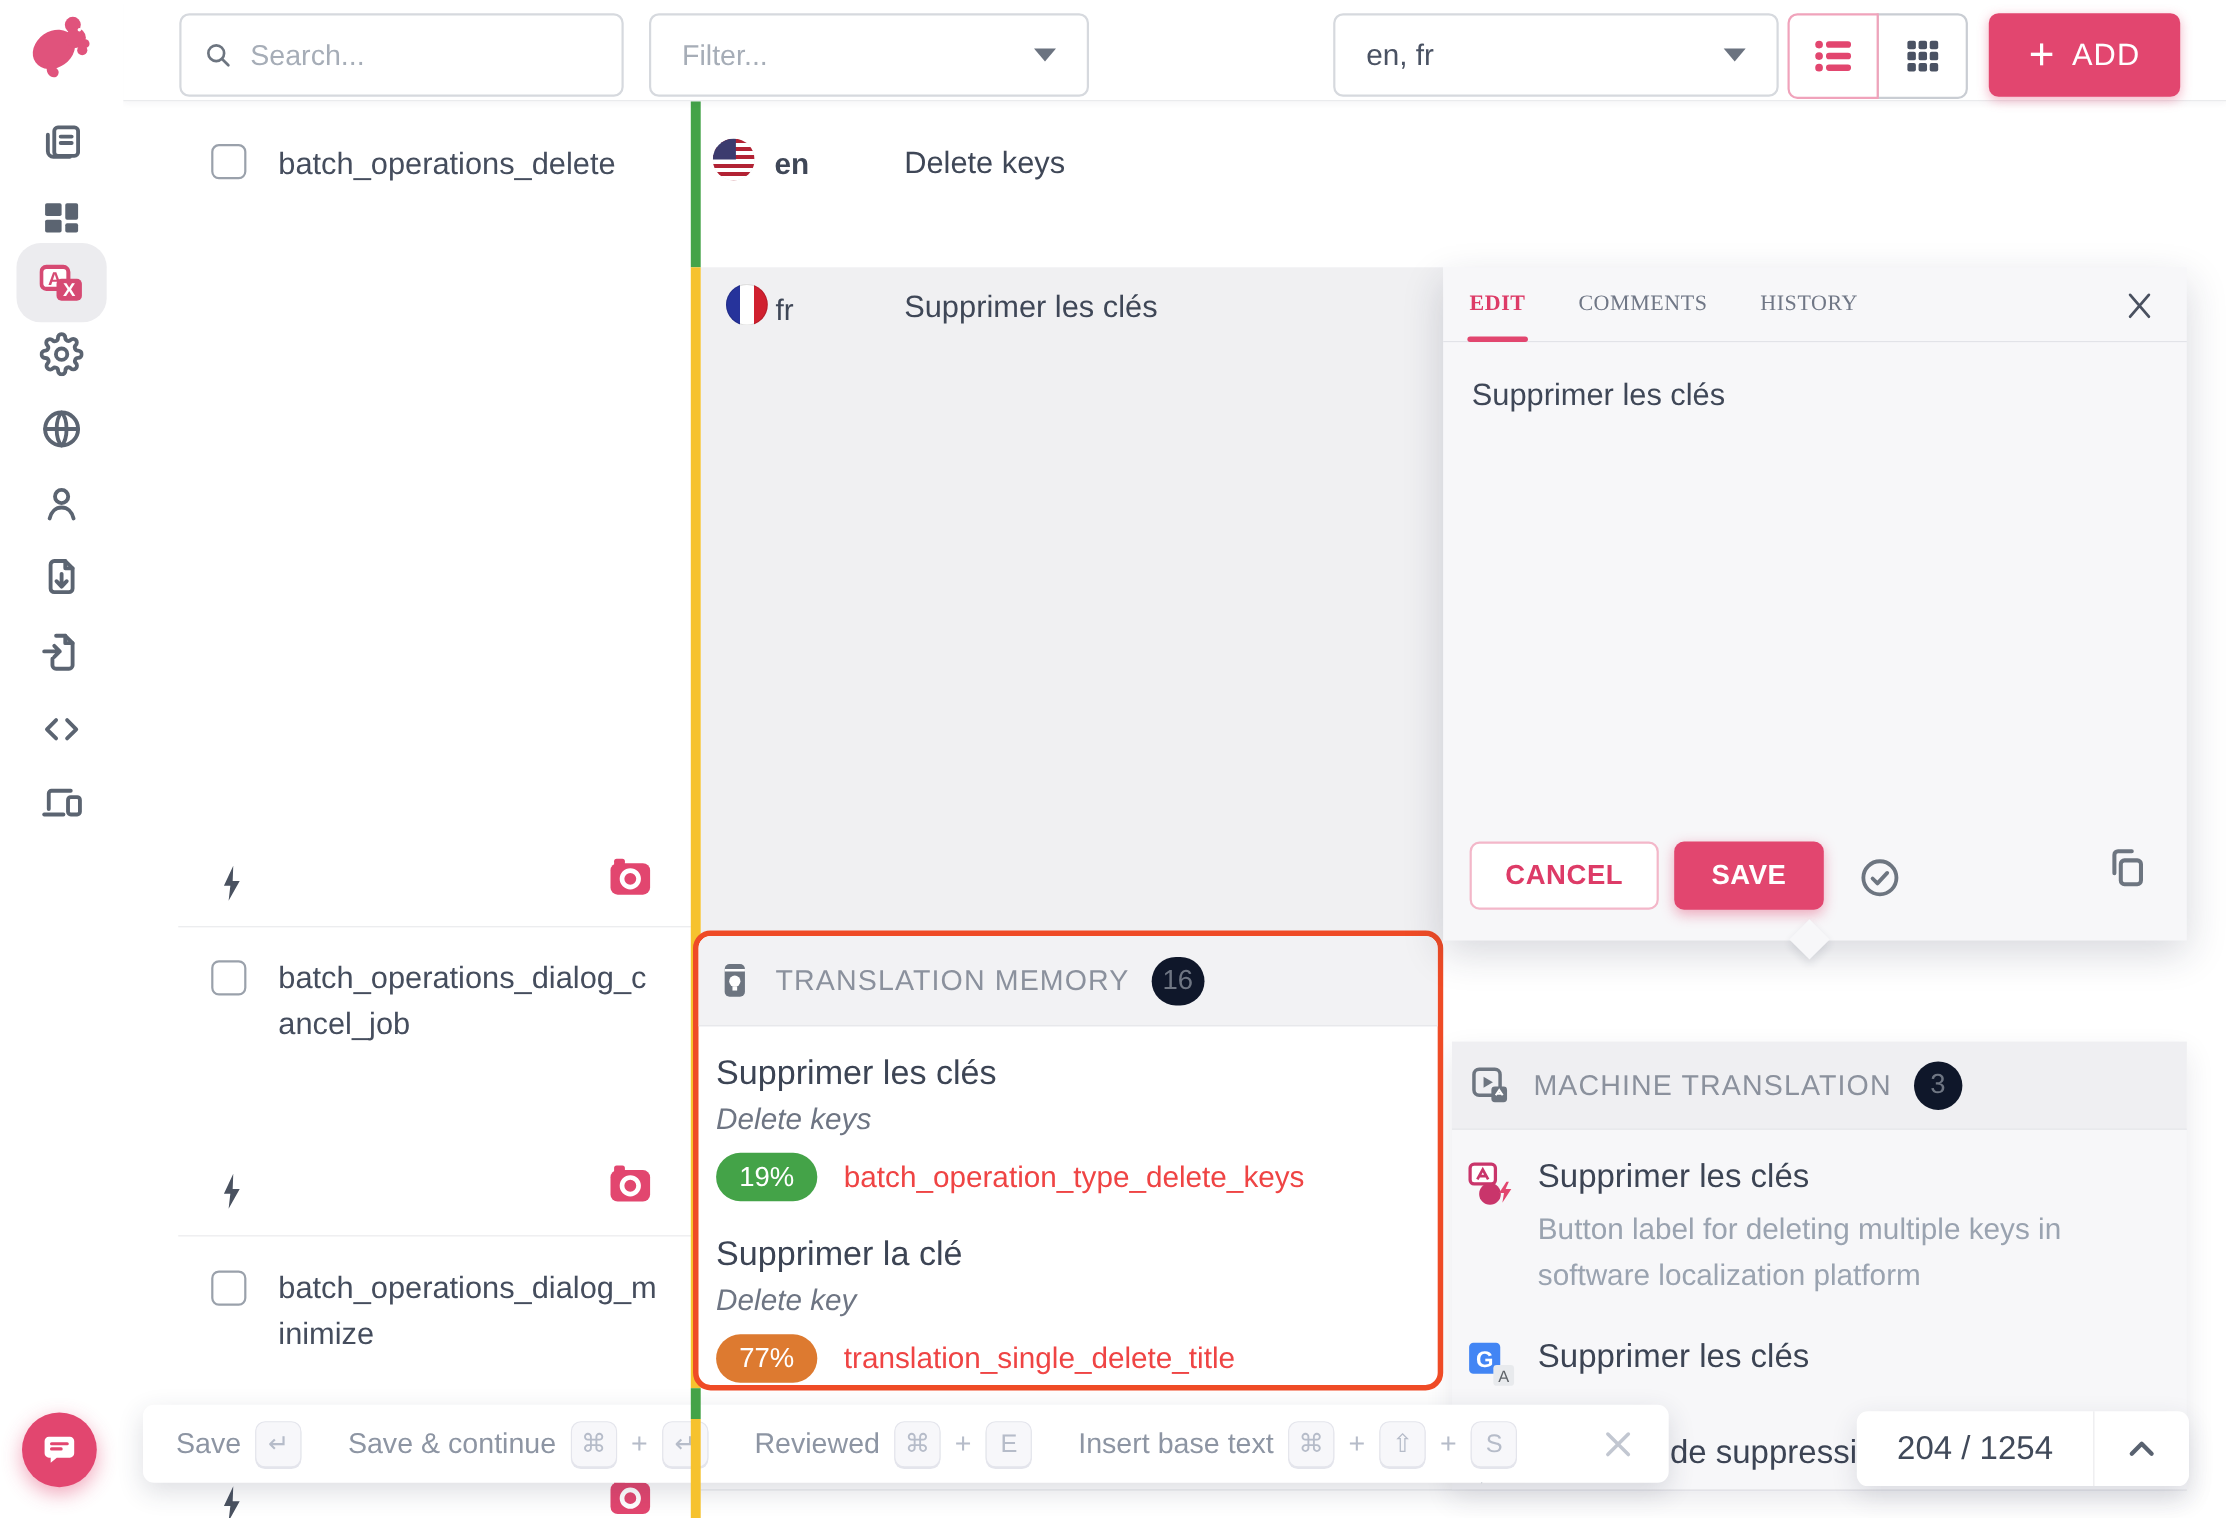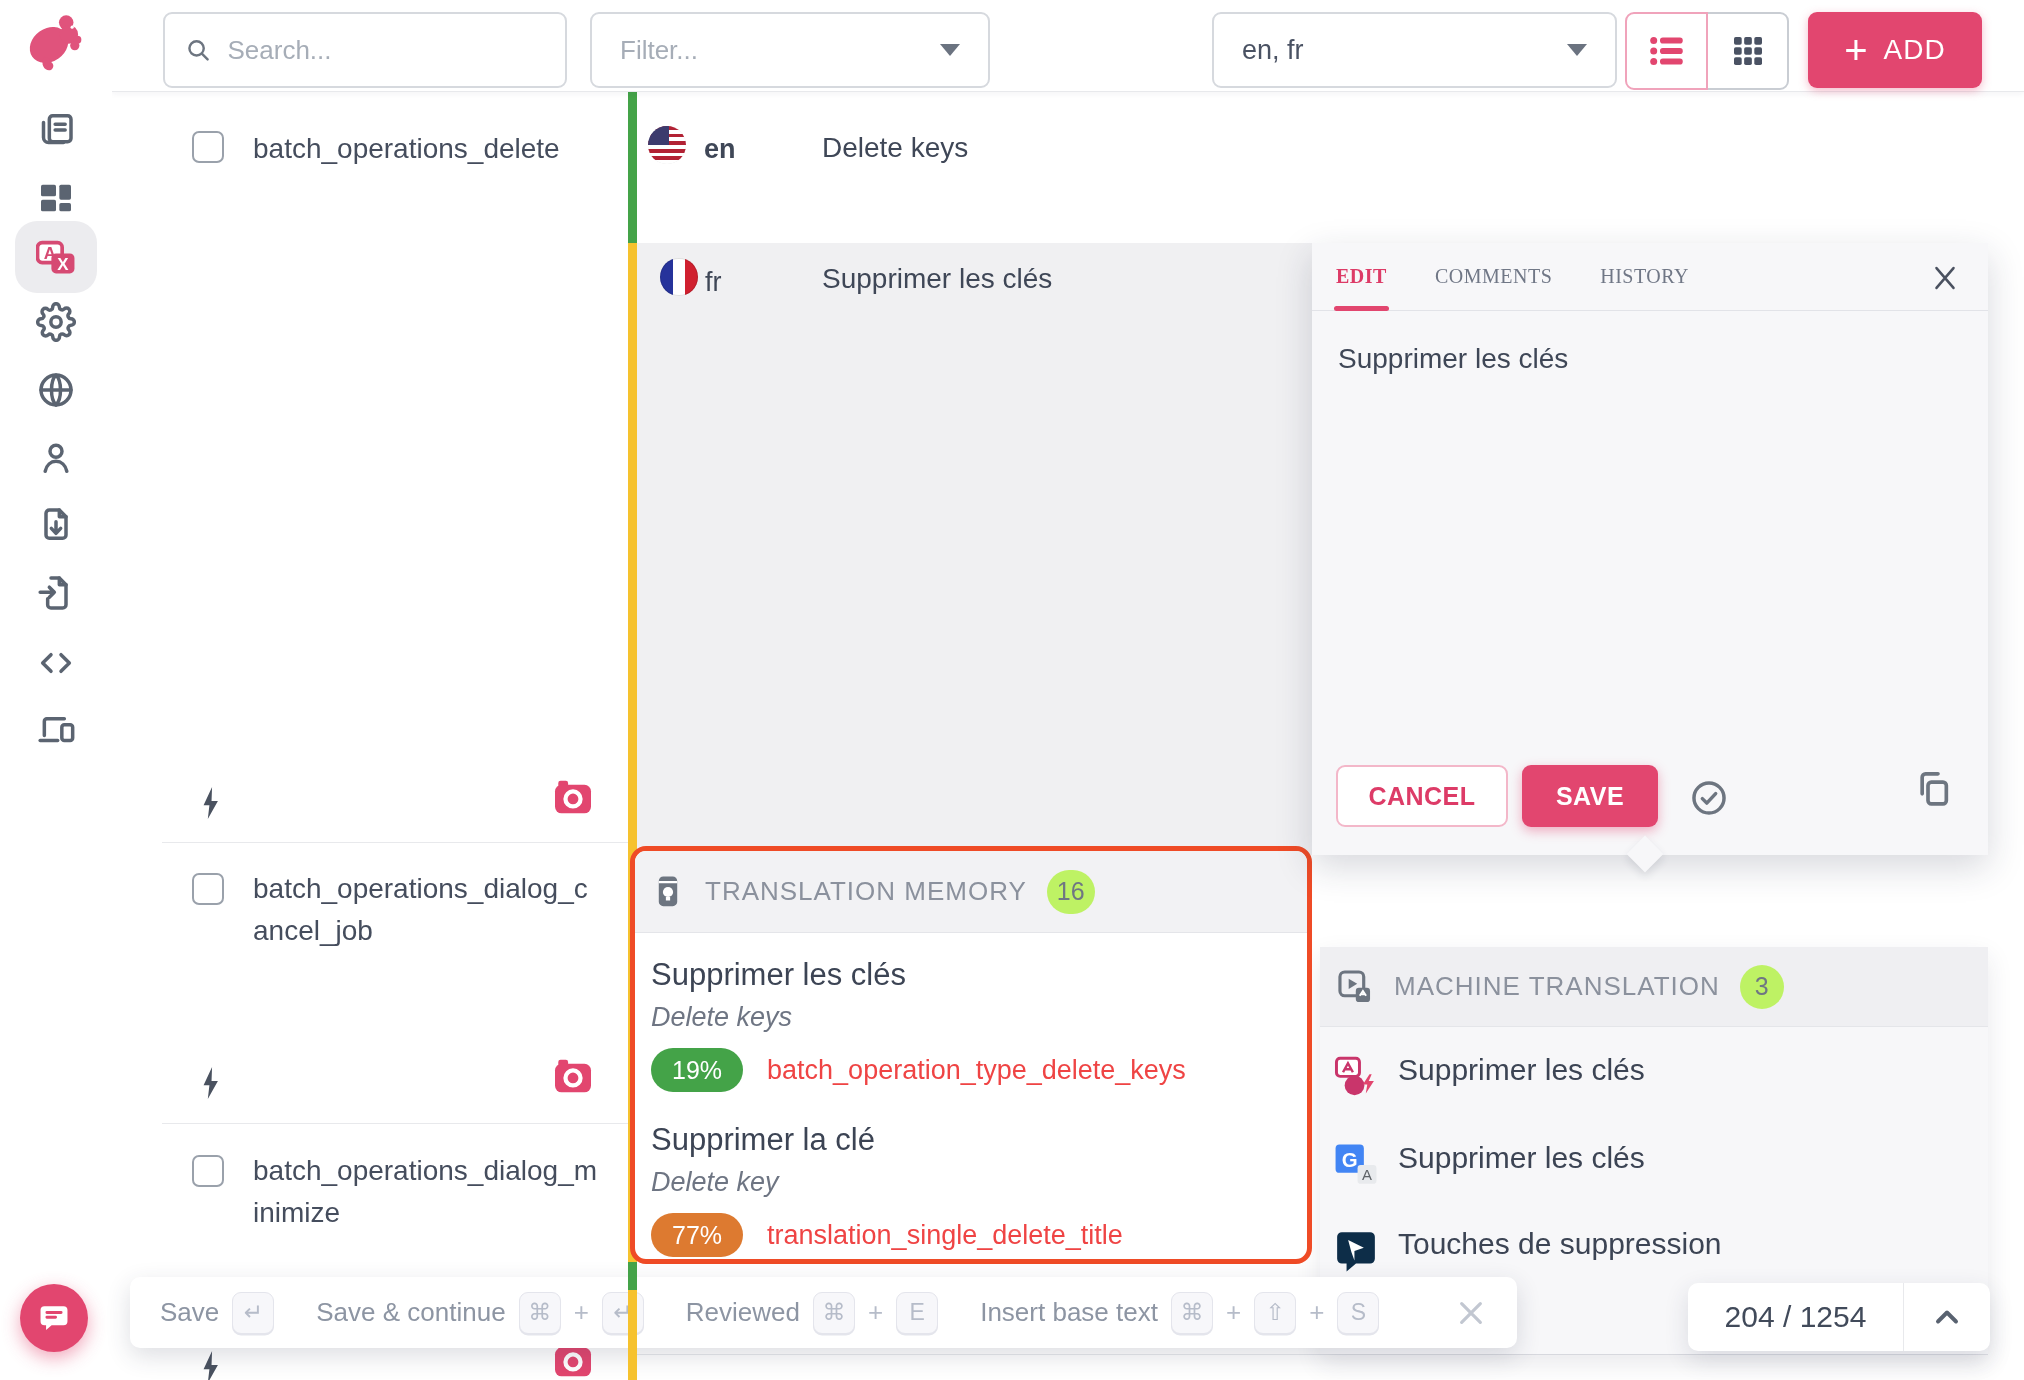--- a/index.html
+++ b/index.html
@@ -67,21 +67,21 @@
   .btn-cancel{position:absolute; left:24px; top:522px; width:172px; height:62px; background:#fff; border:2px solid #f3b7c9; color:var(--brand-dark);}
   .btn-save{position:absolute; left:210px; top:522px; width:136px; height:62px; background:var(--brand); border:none; color:#fff; box-shadow:0 4px 12px rgba(224,60,105,.4);}
   .ic-btn{position:absolute; cursor:pointer;}
   .panel-caret{position:absolute; left:320px; top:598px; width:26px; height:26px; background:#f7f7f9; transform:rotate(45deg); box-shadow:3px 3px 8px rgba(35,40,65,.12); z-index:26;}
 
   
   .tmbox{position:absolute; left:630px; top:938px; width:682px; height:418px; background:#fff; border:5px solid var(--highlight); border-radius:16px; overflow:hidden; z-index:22;}
   .sect-head{display:flex; align-items:center; gap:20px; background:#f2f2f4; border-bottom:1px solid #e4e5e9; padding:0 14px 0 16px;}
   .tmbox .sect-head{height:82px;}
   .sect-title{font-size:26px; color:#8b919d; letter-spacing:1px;}
-  .badge{min-width:44px; height:44px; border-radius:22px; background:#bef264; color:#6f7683; font-size:25px; display:flex; align-items:center; justify-content:center; padding:0 10px;}
+  .badge{min-width:44px; height:44px; border-radius:22px; background:#0f172a; color:#6f7683; font-size:25px; display:flex; align-items:center; justify-content:center; padding:0 10px;}
   .tm-entries{padding:24px 16px 0 16px; display:flex; flex-direction:column; gap:30px;}
   .tm-entry{cursor:pointer;}
   .tm-text{font-size:31px; color:#3c4454;}
   .tm-src{font-size:27px; font-style:italic; color:#6e7583; margin-top:9px;}
   .tm-row{display:flex; align-items:center; gap:24px; margin-top:15px;}
   .pill{height:44px; border-radius:22px; padding:0 21px; color:#fff; font-size:25px; display:flex; align-items:center; justify-content:center;}
   .pill.green{background:var(--green);}
   .pill.orange{background:var(--orange);}
   .tm-key{font-size:27px; color:#ef4444;}
   .mtbox{position:absolute; left:1320px; top:947px; width:668px; height:407px; background:#f7f7f9; box-shadow:0 10px 24px rgba(35,40,65,.10); z-index:21;}
@@ -375,20 +375,21 @@
         <span class="mt-ico">
           <svg width="46" height="46" viewBox="0 0 28 28">
             <rect x="1.5" y="2" width="14" height="11" rx="2.2" fill="#fff" stroke="#c9356b" stroke-width="1.8"></rect>
             <path d="M5.5 10.5l3-5.5 3 5.5m-5-1.8h4" stroke="#c9356b" stroke-width="1.5" fill="none"></path>
             <circle cx="12.5" cy="18.5" r="6" fill="#c9356b"></circle>
             <path d="M23 12l-4.5 7h3l-1 6 5.5-8.5h-3.5L24.5 12z" fill="#e2466f" transform="scale(0.9) translate(1,1)"></path>
           </svg>
         </span>
         <div>
           <div class="mt-text">Supprimer les clés</div>
+          <div class="mt-desc">Button label for deleting multiple keys in software localization platform</div>
         </div>
       </div>
       <div class="mt-entry">
         <span class="mt-ico">
           <svg width="44" height="44" viewBox="0 0 28 28">
             <rect x="1" y="1" width="18" height="18" rx="2.5" fill="#4285f4"></rect>
             <text x="10" y="15" font-size="13" font-weight="bold" fill="#fff" text-anchor="middle" font-family="Liberation Sans, sans-serif">G</text>
             <rect x="15" y="14" width="12" height="12" rx="2" fill="#e8eaed"></rect>
             <text x="21" y="23.5" font-size="9.5" fill="#5f6368" text-anchor="middle" font-family="Liberation Sans, sans-serif">A</text>
           </svg>

